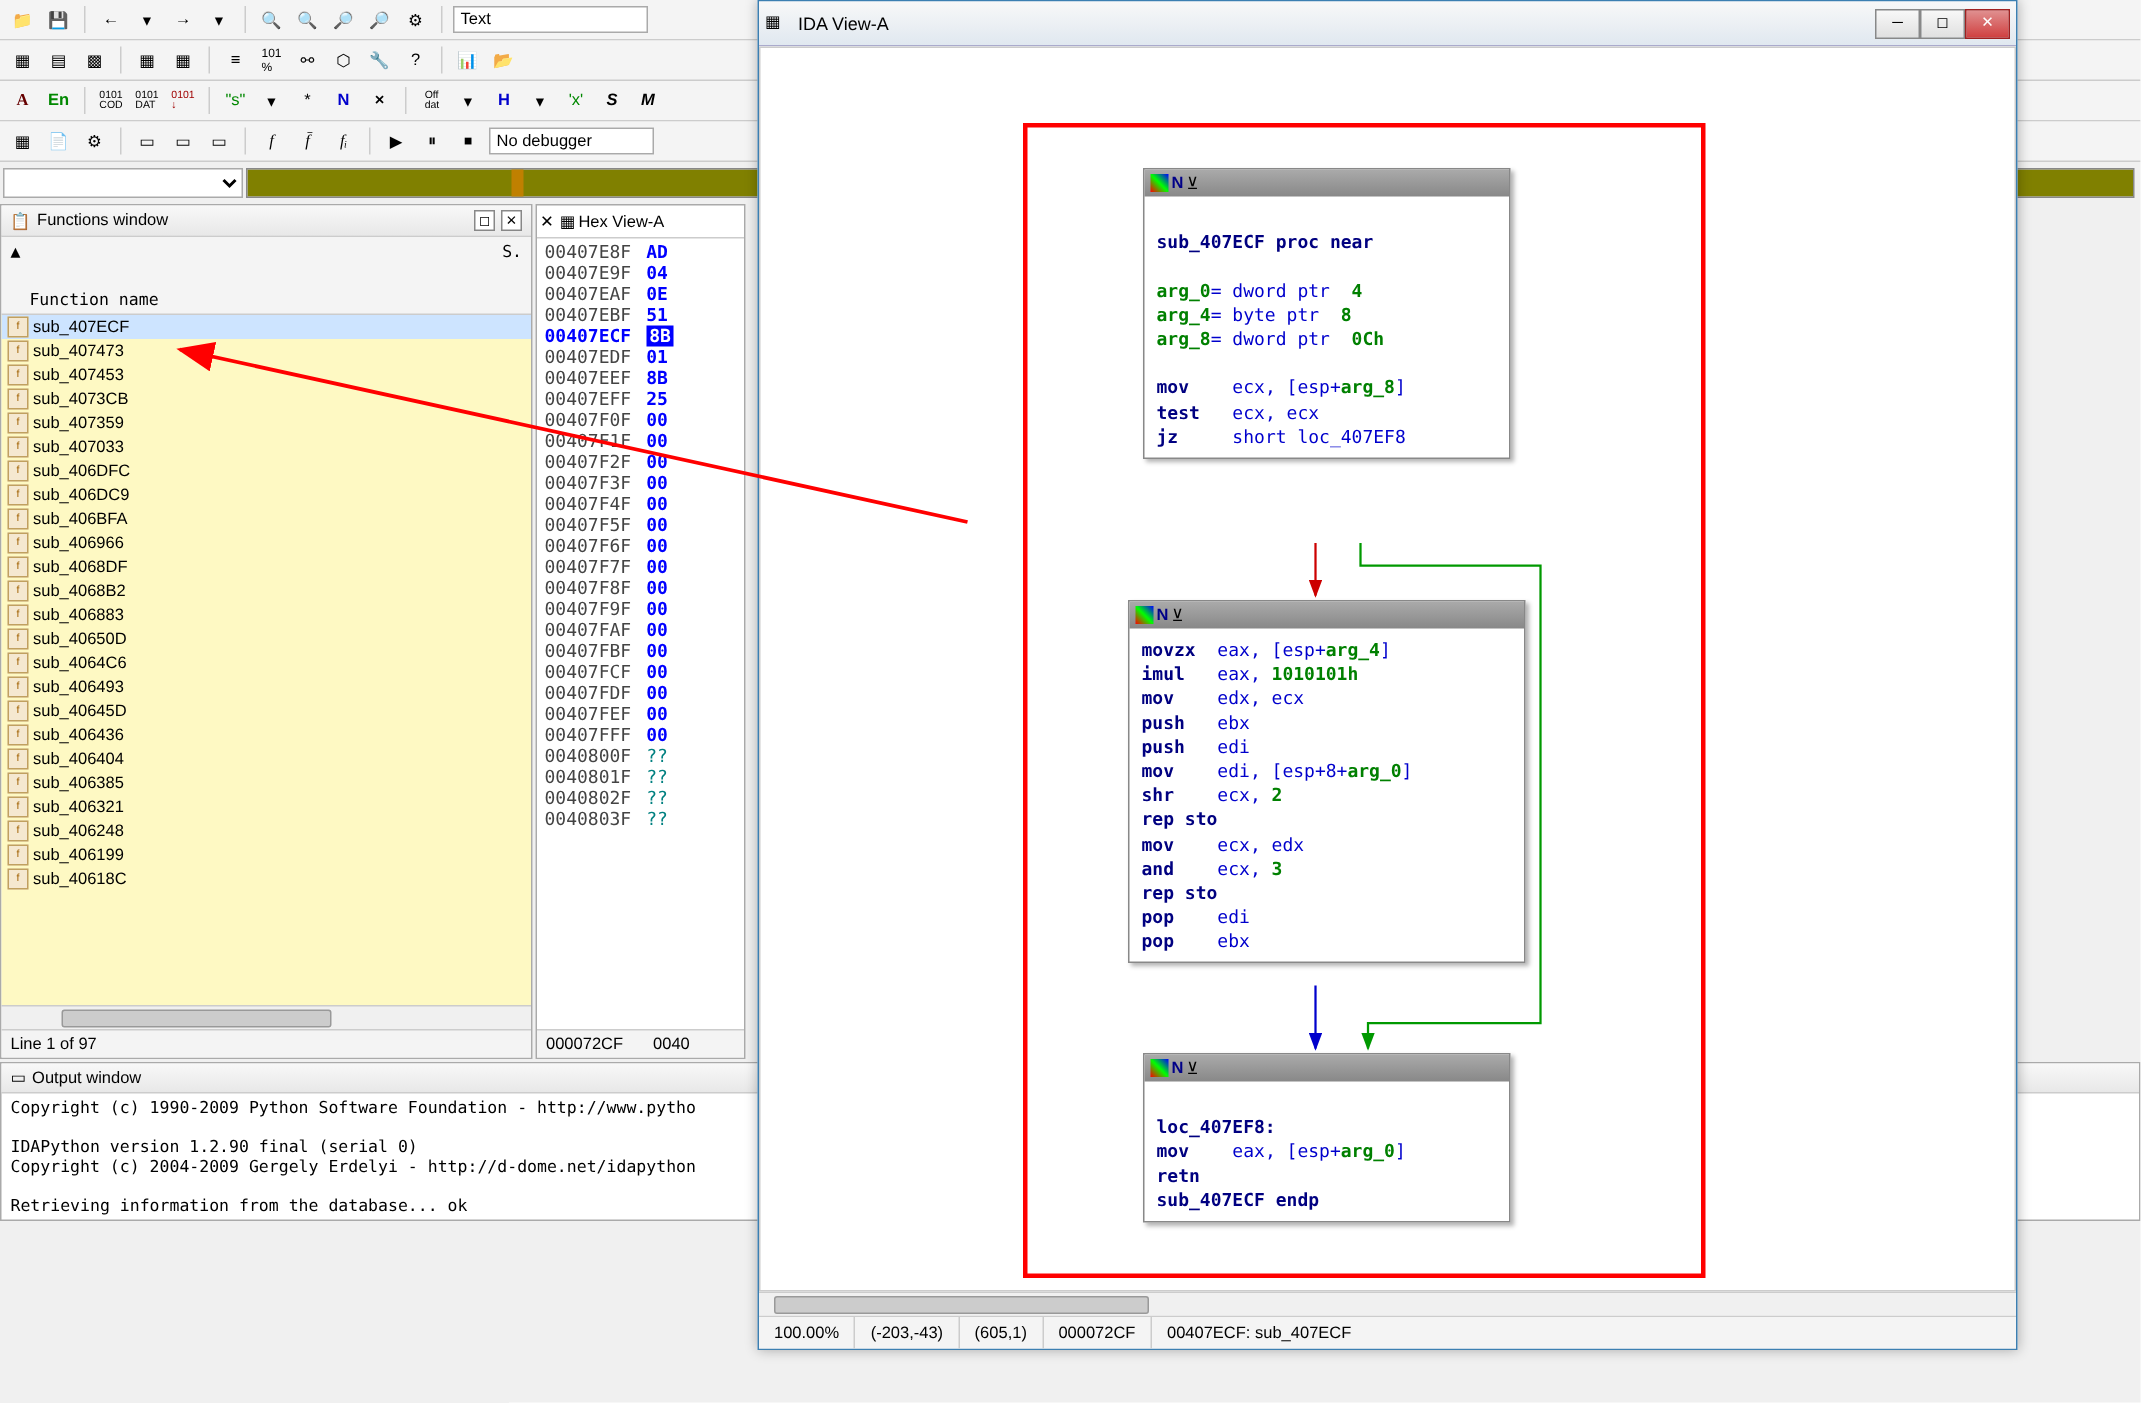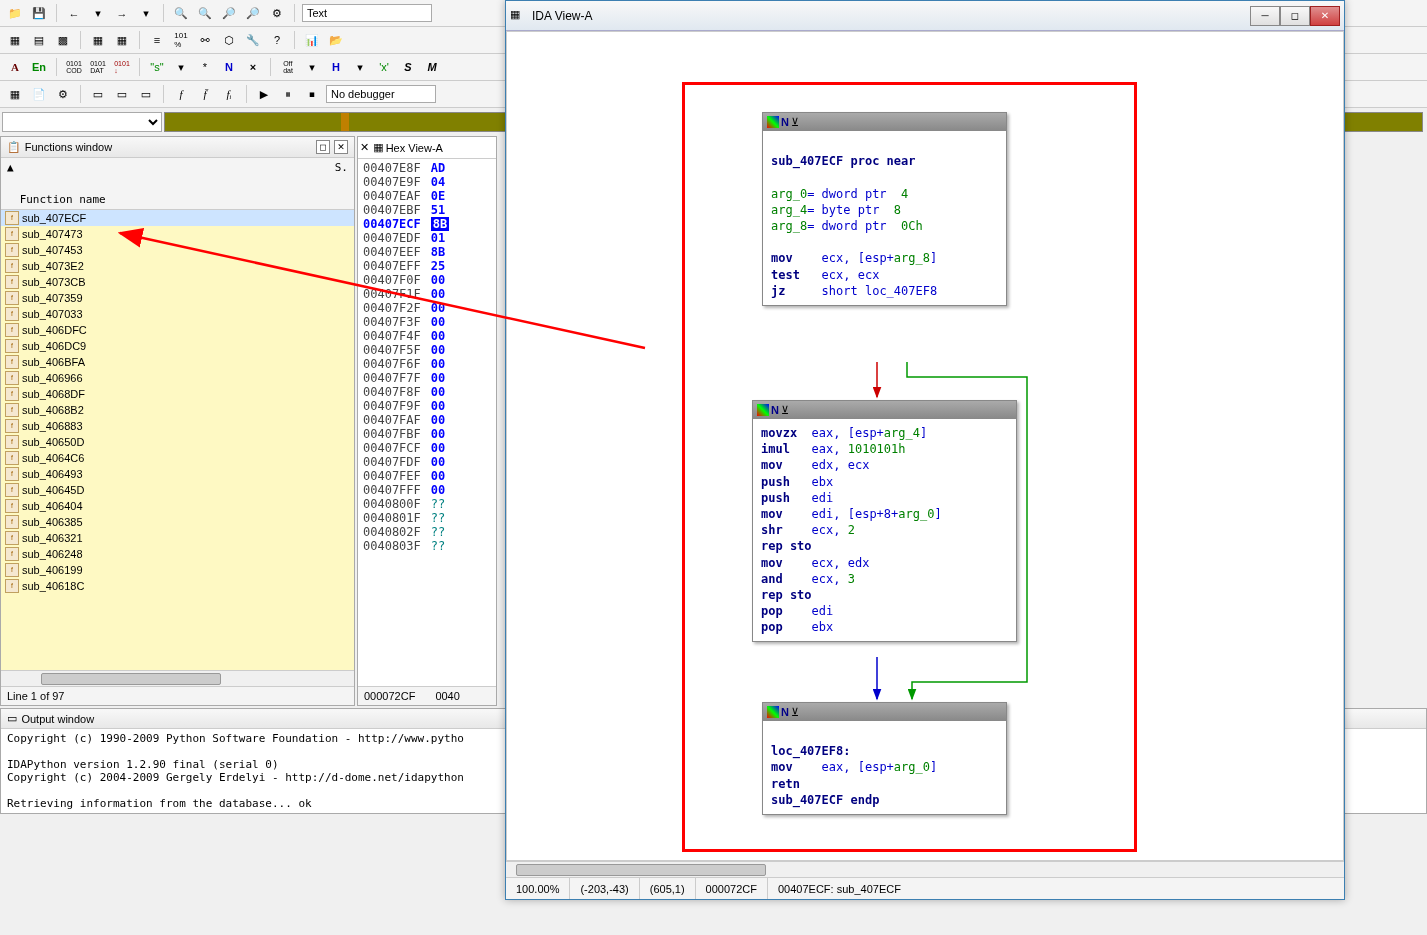--- a/index.html
+++ b/index.html
@@ -41,21 +41,21 @@
 .ida-titlebar .title { flex: 1; font-size: 12px; }
 .win-btns { display: flex; gap: 0; }
 .win-btn { width: 30px; height: 20px; border: 1px solid #888; background: linear-gradient(#f8f8f8,#e0e0e0); font-size: 10px; text-align: center; line-height: 18px; cursor: pointer; }
 .win-btn.close { background: linear-gradient(#e09090,#d04040); color: #fff; border-color:#a02020; }
 .graph-canvas { flex: 1; background: #fff; position: relative; overflow: hidden; border: 1px solid #ccc; }
 .red-frame { position: absolute; left: 175px; top: 50px; width: 455px; height: 770px; border: 3px solid #ff0000; }
 .graph-node { position: absolute; border: 1px solid #888; background: #fff; box-shadow: 2px 2px 3px rgba(0,0,0,0.3); }
 .node-header { background: linear-gradient(#aaa,#888); height: 18px; display: flex; align-items: center; padding: 0 4px; gap: 2px; }
 .node-body { padding: 6px 8px; font-family: Consolas, monospace; font-size: 12px; white-space: pre; line-height: 1.35; }
 .kw-blue { color: #0000cc; font-weight: normal; }
-.kw-green { color: #008000; font-weight: normal; }
+.kw-green { color: #008000; font-weight: bold; }
 .kw-navy { color: #000080; font-weight: bold; }
 .ida-status { height: 22px; border-top: 1px solid #ccc; display: flex; align-items: center; font-size: 11px; background: #f4f4f4; }
 .ida-status .cell { padding: 0 10px; border-right: 1px solid #ccc; height: 100%; display: flex; align-items: center; }
 .arrow-annotation { position: absolute; left: 100px; top: 228px; width: 560px; height: 130px; pointer-events: none; z-index: 100; }
 .edge-line { stroke-width: 1.5; fill: none; }
 .hscroll { height: 16px; background: #f0f0f0; border-top: 1px solid #ccc; position: relative; }
 .hscroll-thumb { position: absolute; left: 40px; width: 180px; height: 12px; top: 2px; background: #ccc; border: 1px solid #999; border-radius: 2px; }
 </style>
 </head>
 <body>
@@ -163,24 +163,20 @@
         <div class="fn-item">
           <span class="fn-icon">f</span>
           <span>sub_407473</span>
         </div>
         <div class="fn-item">
           <span class="fn-icon">f</span>
           <span>sub_407453</span>
         </div>
         <div class="fn-item">
           <span class="fn-icon">f</span>
-          <span>sub_4073E2</span>
-        </div>
-        <div class="fn-item">
-          <span class="fn-icon">f</span>
           <span>sub_4073CB</span>
         </div>
         <div class="fn-item">
           <span class="fn-icon">f</span>
           <span>sub_407359</span>
         </div>
         <div class="fn-item">
           <span class="fn-icon">f</span>
           <span>sub_407033</span>
         </div>
@@ -220,20 +216,24 @@
           <span class="fn-icon">f</span>
           <span>sub_4064C6</span>
         </div>
         <div class="fn-item">
           <span class="fn-icon">f</span>
           <span>sub_406493</span>
         </div>
         <div class="fn-item">
           <span class="fn-icon">f</span>
           <span>sub_40645D</span>
+        </div>
+        <div class="fn-item">
+          <span class="fn-icon">f</span>
+          <span>sub_406436</span>
         </div>
         <div class="fn-item">
           <span class="fn-icon">f</span>
           <span>sub_406404</span>
         </div>
         <div class="fn-item">
           <span class="fn-icon">f</span>
           <span>sub_406385</span>
         </div>
         <div class="fn-item">

